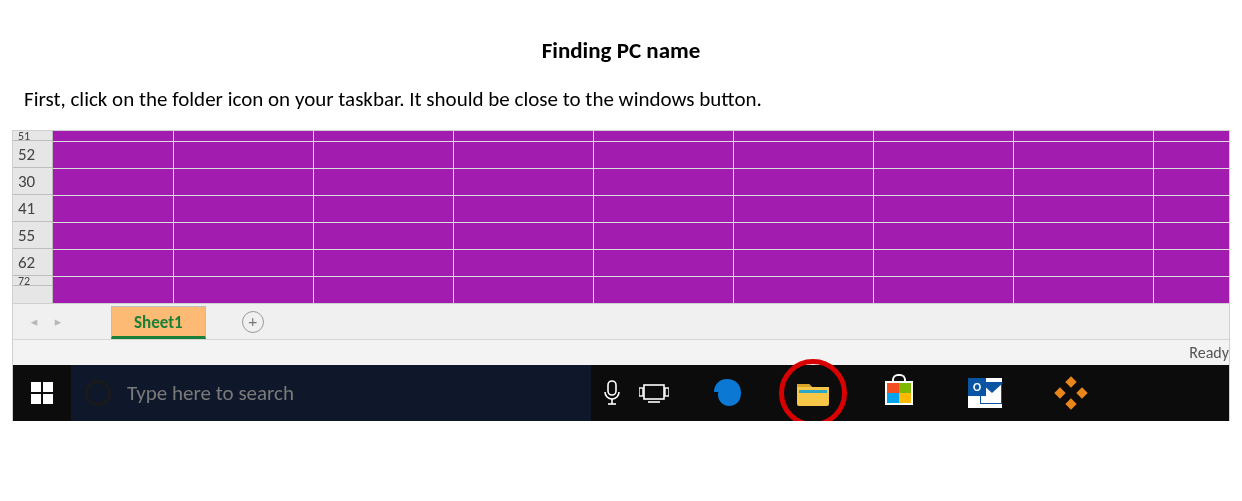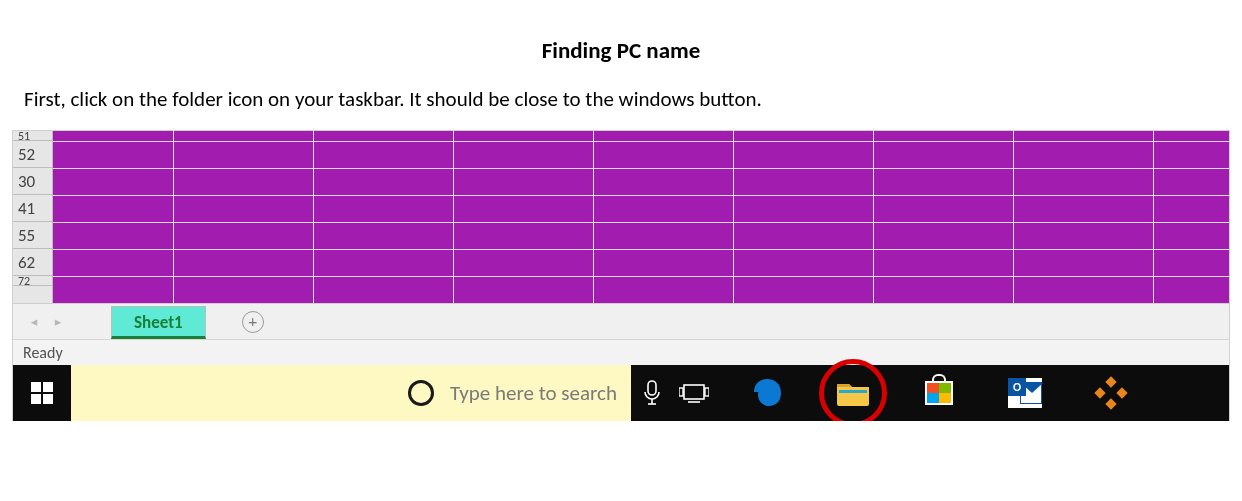--- a/index.html
+++ b/index.html
@@ -73,21 +73,21 @@
   }
   .nav-arrow {
     width: 14px; height: 14px;
     color: #b8b8b8;
     display: flex; align-items: center; justify-content: center;
     font-size: 13px;
     cursor: default;
   }
   .nav-arrow + .nav-arrow { margin-right: 36px; }
   .sheet-tab {
-    background: #5eead4;
+    background: #fdba74;
     border: 1px solid #bdbdbd;
     border-bottom: 3px solid #1a7f37;
     padding: 5px 22px 3px 22px;
     font-size: 17px;
     font-weight: 700;
     color: #1a7f37;
     position: relative;
     top: 1px;
     cursor: pointer;
   }
@@ -101,48 +101,47 @@
     cursor: pointer;
   }
   
   .statusbar {
     height: 26px;
     background: #f3f3f3;
     border-top: 1px solid #d6d6d6;
     font-size: 16px;
     color: #555;
     padding-left: 10px;
-    display: flex; align-items: center;
+    display: flex; align-items: center; justify-content: flex-end;
   }
   
   .taskbar {
     display: flex;
     align-items: center;
     height: 56px;
     background: #0c0c0c;
     position: relative;
   }
   .start-btn {
     width: 58px; height: 56px;
     display: flex; align-items: center; justify-content: center;
     cursor: pointer;
   }
   .win-logo { width: 22px; height: 22px; display: grid; grid-template-columns: 1fr 1fr; grid-template-rows: 1fr 1fr; gap: 2px; }
   .win-logo div { background: #fff; }
   .searchbox {
     flex: 0 0 auto;
-    width: 560px;
+    width: 520px;
     height: 56px;
-    background: #fef9c3;
+    background: #0f172a;
     display: flex;
     align-items: center;
     padding: 0 14px;
     gap: 16px;
     cursor: text;
-    justify-content: flex-end;
   }
   .cortana-ring {
     width: 26px; height: 26px; border: 3px solid #1a1a1a; border-radius: 50%;
   }
   .search-text { font-size: 21px; color: #7a7a7a; }
   .mic-icon, .taskview-icon {
     width: 42px; height: 56px;
     display: flex; align-items: center; justify-content: center;
     color: #fff;
   }

